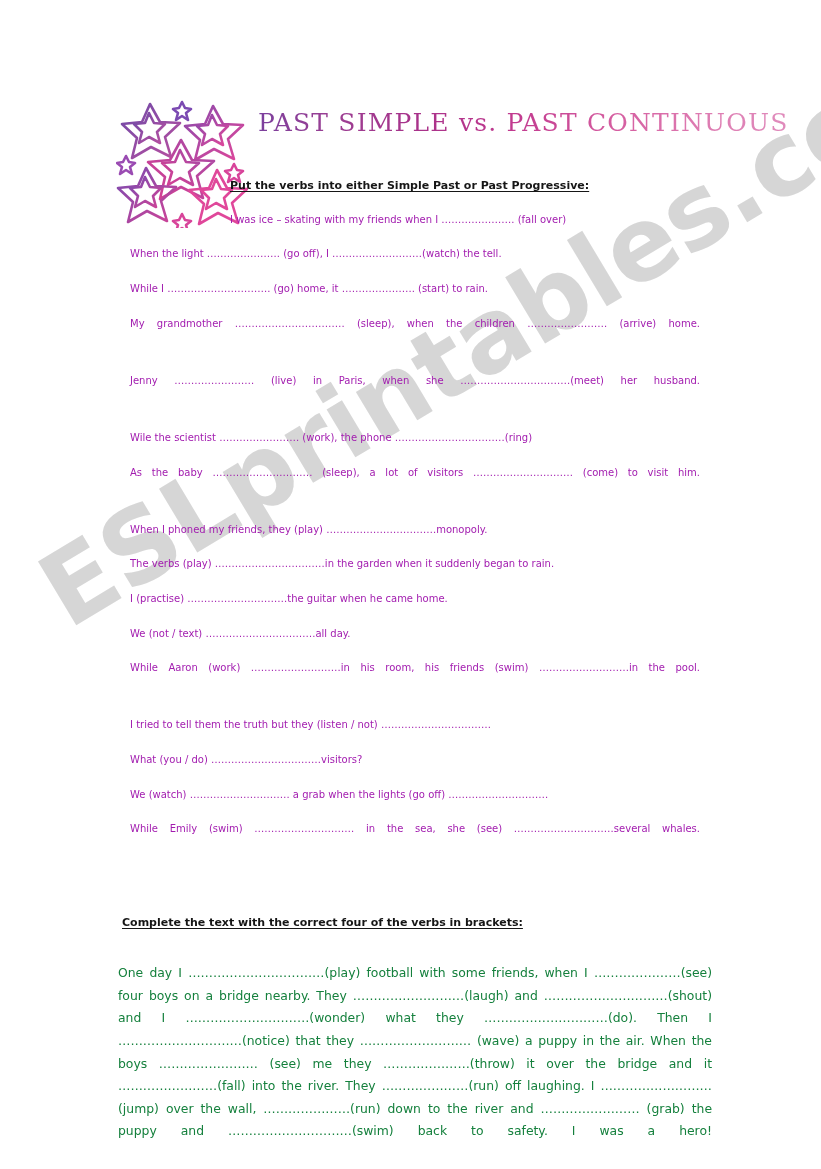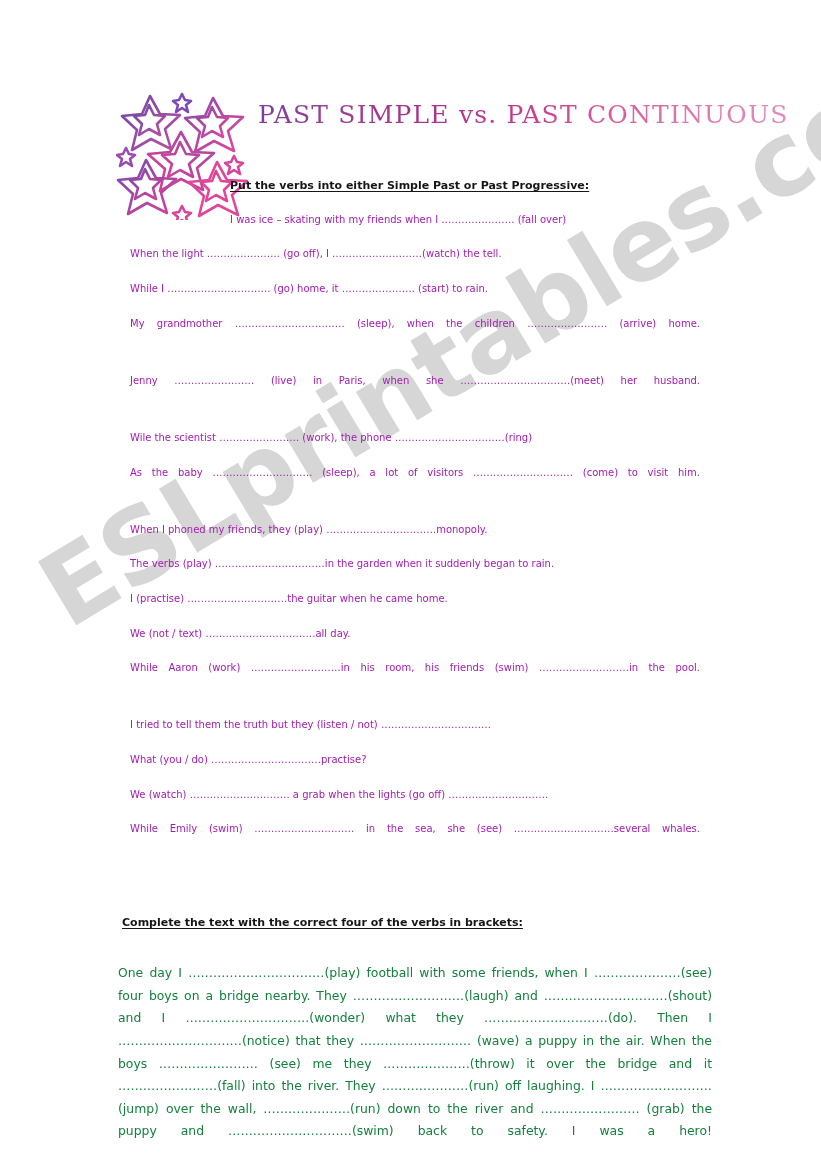--- a/index.html
+++ b/index.html
@@ -43,21 +43,21 @@
   
   .content {
     position: relative;
     z-index: 10;
   }
 
   
   .header {
     position: absolute;
     left: 0;
-    top: 88px;
+    top: 96px;
     width: 821px;
     height: 145px;
   }
   .stars {
     position: absolute;
     left: 116px;
     top: 0px;
     width: 132px;
     height: 132px;
   }
@@ -216,21 +216,21 @@
         <p class="line justify-hard">My grandmother …………………………… (sleep), when the children …………………… (arrive) home.</p>
         <p class="line justify-hard">Jenny …………………… (live) in Paris, when  she ……………………………(meet) her husband.</p>
         <p class="line">Wile the scientist …………………… (work), the phone ……………………………(ring)</p>
         <p class="line justify-hard">As the baby ………………………… (sleep), a lot of visitors ………………………… (come) to visit him.</p>
         <p class="line">When I phoned my friends, they (play) ……………………………monopoly.</p>
         <p class="line">The verbs (play) ……………………………in the garden when it suddenly began to rain.</p>
         <p class="line">I (practise) …………………………the guitar when he came home.</p>
         <p class="line">We (not / text) ……………………………all day.</p>
         <p class="line justify-hard">While Aaron (work) ………………………in his room, his friends (swim) ………………………in the pool.</p>
         <p class="line">I tried to tell them the truth but they (listen / not) ……………………………</p>
-        <p class="line">What (you / do) ……………………………practise?</p>
+        <p class="line">What (you / do) ……………………………visitors?</p>
         <p class="line">We (watch) ………………………… a grab when the lights (go off) …………………………</p>
         <p class="line justify-hard">While Emily (swim) ………………………… in the sea, she (see) …………………………several whales.</p>
       </div>
 
       <div class="gap-before-heading2"></div>
 
       <p class="section-heading">Complete the text with the correct four of the verbs in brackets:</p>
 
       <div class="gap-after-heading2"></div>
 

